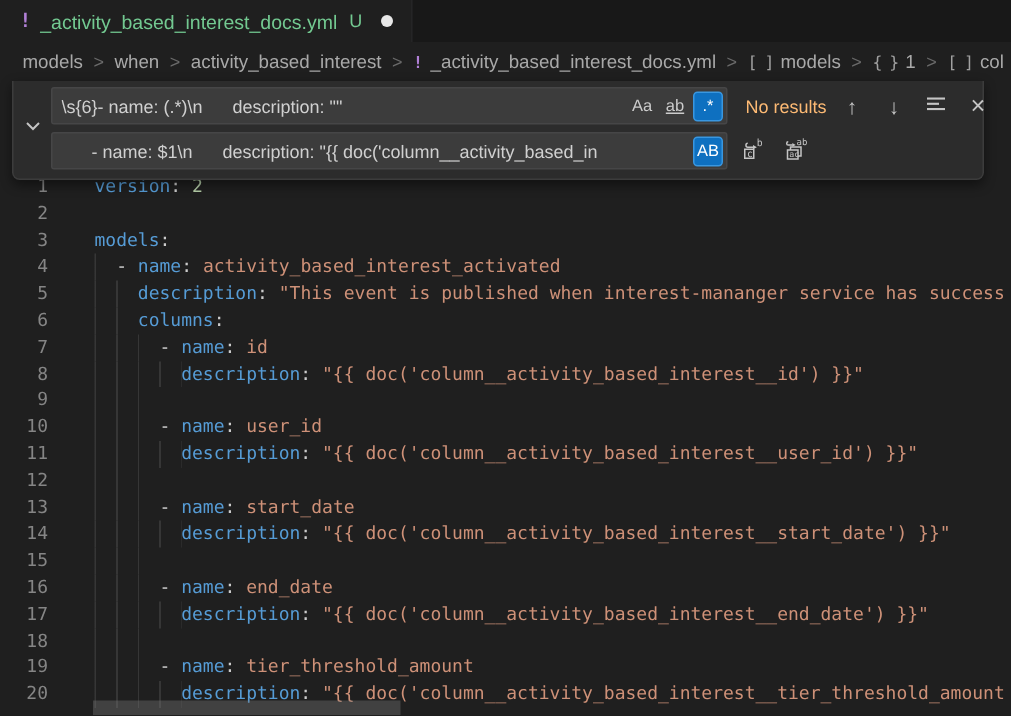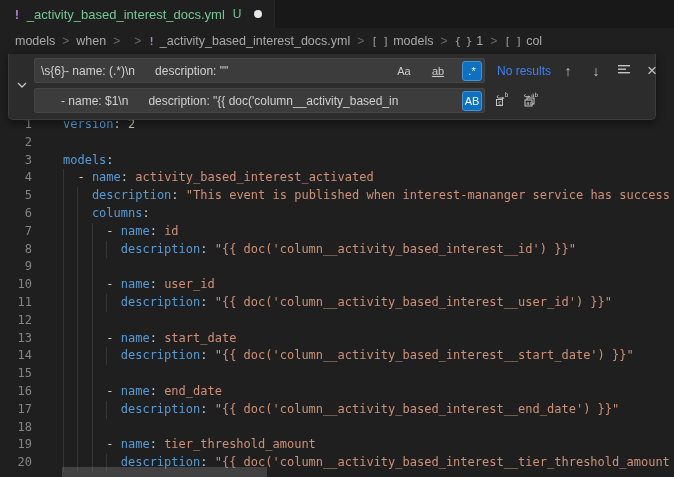--- a/index.html
+++ b/index.html
@@ -29,25 +29,25 @@
   .ind{flex:none;background-image:repeating-linear-gradient(90deg,#363636 0px,#363636 1px,transparent 1px,transparent 14.44px);}
   .hscroll{position:absolute;left:62px;bottom:0;width:205px;height:10px;background:rgba(121,121,121,0.38);}
 
   
   .find-widget{position:absolute;left:8px;top:54px;width:648px;background:#2c2c2c;border:1px solid #3c3c3c;border-top:none;border-radius:0 0 5px 5px;box-shadow:0 3px 8px rgba(0,0,0,0.45);display:flex;padding:4px 4px 6px 0;box-sizing:border-box;z-index:5;}
   .toggle-col{width:25px;display:flex;align-items:center;justify-content:center;color:#c5c5c5;cursor:pointer;}
   .rows{flex:1;display:flex;flex-direction:column;gap:5px;min-width:0;}
   .frow{display:flex;align-items:center;gap:6px;}
   .finput{width:451px;height:25px;background:#3c3c3c;border:1px solid #464647;border-radius:2px;display:flex;align-items:center;box-sizing:border-box;padding:0 2px 0 6px;overflow:hidden;flex:none;}
   .input-text{flex:1;color:#d0d0d0;font-size:12px;white-space:pre;overflow:hidden;}
-  .toggles{display:flex;gap:14px;flex:none;}
+  .toggles{display:flex;gap:2px;flex:none;}
   .toggle{min-width:20px;height:20px;border-radius:3px;display:flex;align-items:center;justify-content:center;font-size:11px;color:#cccccc;cursor:pointer;padding:0 1px;box-sizing:border-box;border:1px solid transparent;}
   .toggle.ww .lbl{text-decoration:underline;}
   .toggle.active{color:#ffffff;}
-  .results{color:#3b82f6;font-size:12px;margin-left:6px;white-space:nowrap;}
+  .results{color:#fdba74;font-size:12px;margin-left:6px;white-space:nowrap;}
   .iconbtn{width:22px;height:22px;border-radius:4px;display:flex;align-items:center;justify-content:center;color:#c5c5c5;font-size:14px;cursor:pointer;flex:none;}
   .arrowglyph{font-size:14px;line-height:1;}
   .xglyph{font-size:17px;line-height:1;}
 </style>
 </head>
 <body>
 
 <div class="window">
 
   <div class="tab-bar">
@@ -61,20 +61,23 @@
 
   <div class="breadcrumb" id="breadcrumb">
       <span class="crumb">
         <span>models</span>
       </span>
       <span class="crumb-sep">&gt;</span>
       <span class="crumb">
         <span>when</span>
       </span>
       <span class="crumb-sep">&gt;</span>
+      <span class="crumb">
+        <span>activity_based_interest</span>
+      </span>
       <span class="crumb-sep">&gt;</span>
       <span class="crumb">
         <span class="crumb-icon yaml">!</span>
         <span>_activity_based_interest_docs.yml</span>
       </span>
       <span class="crumb-sep">&gt;</span>
       <span class="crumb">
         <span class="crumb-icon">[ ]</span>
         <span>models</span>
       </span>

